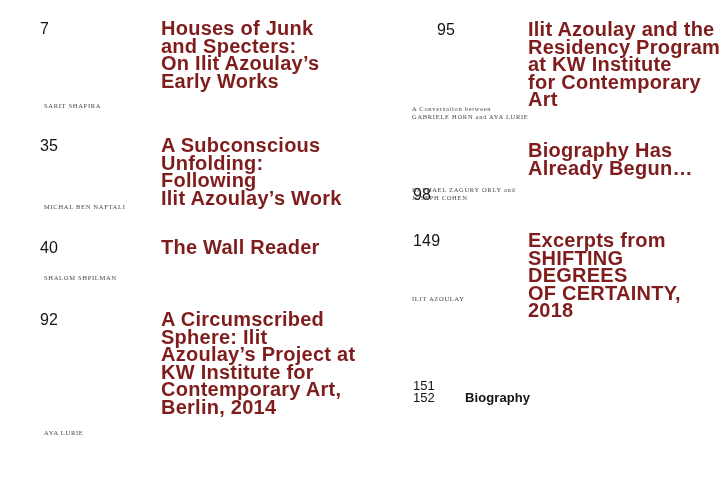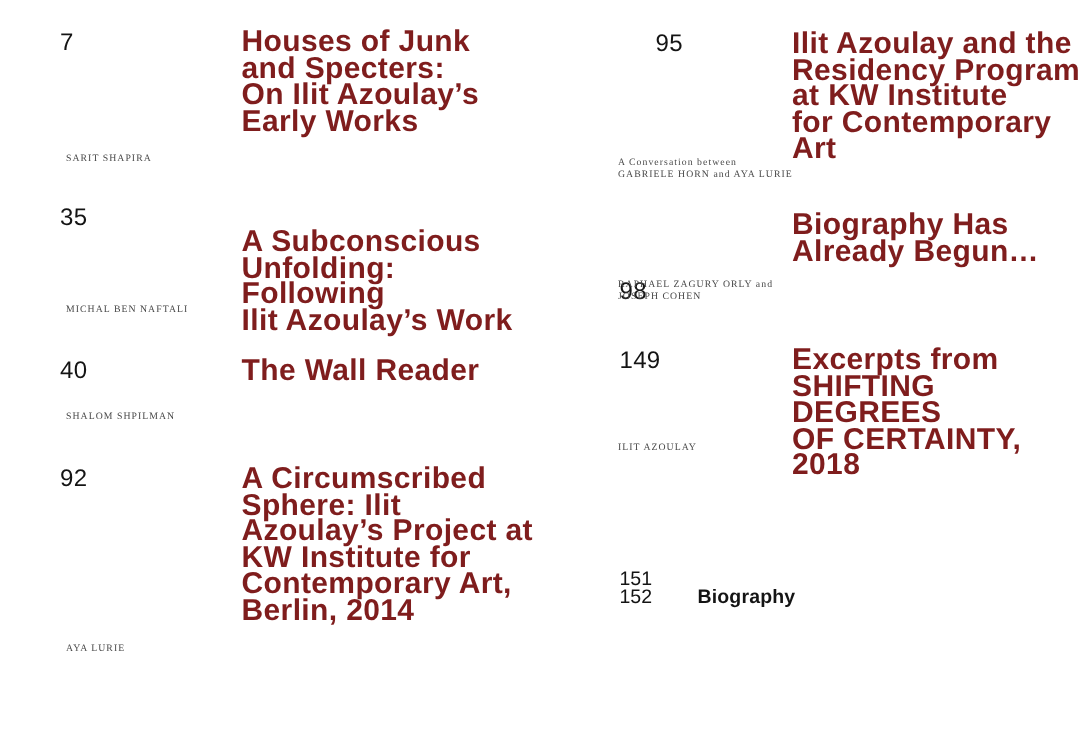--- a/index.html
+++ b/index.html
@@ -36,21 +36,21 @@
     line-height: 8px;
     letter-spacing: 0.7px;
     white-space: pre-line;
     color: #474747;
   }
   
   .n-l1 { left: 40px;  top: 20px; }
   .t-l1 { left: 161px; top: 20px; width: 200px; }
   .b-l1 { left: 44px;  top: 102px; }
   .n-l2 { left: 40px;  top: 137px; }
-  .t-l2 { left: 161px; top: 137px; width: 200px; margin-top: 16px; }
+  .t-l2 { left: 161px; top: 137px; width: 200px; }
   .b-l2 { left: 44px;  top: 203px; }
   .n-l3 { left: 40px;  top: 239px; }
   .t-l3 { left: 161px; top: 239px; width: 200px; }
   .b-l3 { left: 44px;  top: 274px; }
   .n-l4 { left: 40px;  top: 311px; }
   .t-l4 { left: 161px; top: 311px; width: 200px; }
   .b-l4 { left: 44px;  top: 429px; }
   
   .n-r1 { left: 413px; top: 21px; margin-left: 24px; }
   .t-r1 { left: 528px; top: 21px; width: 195px; }

